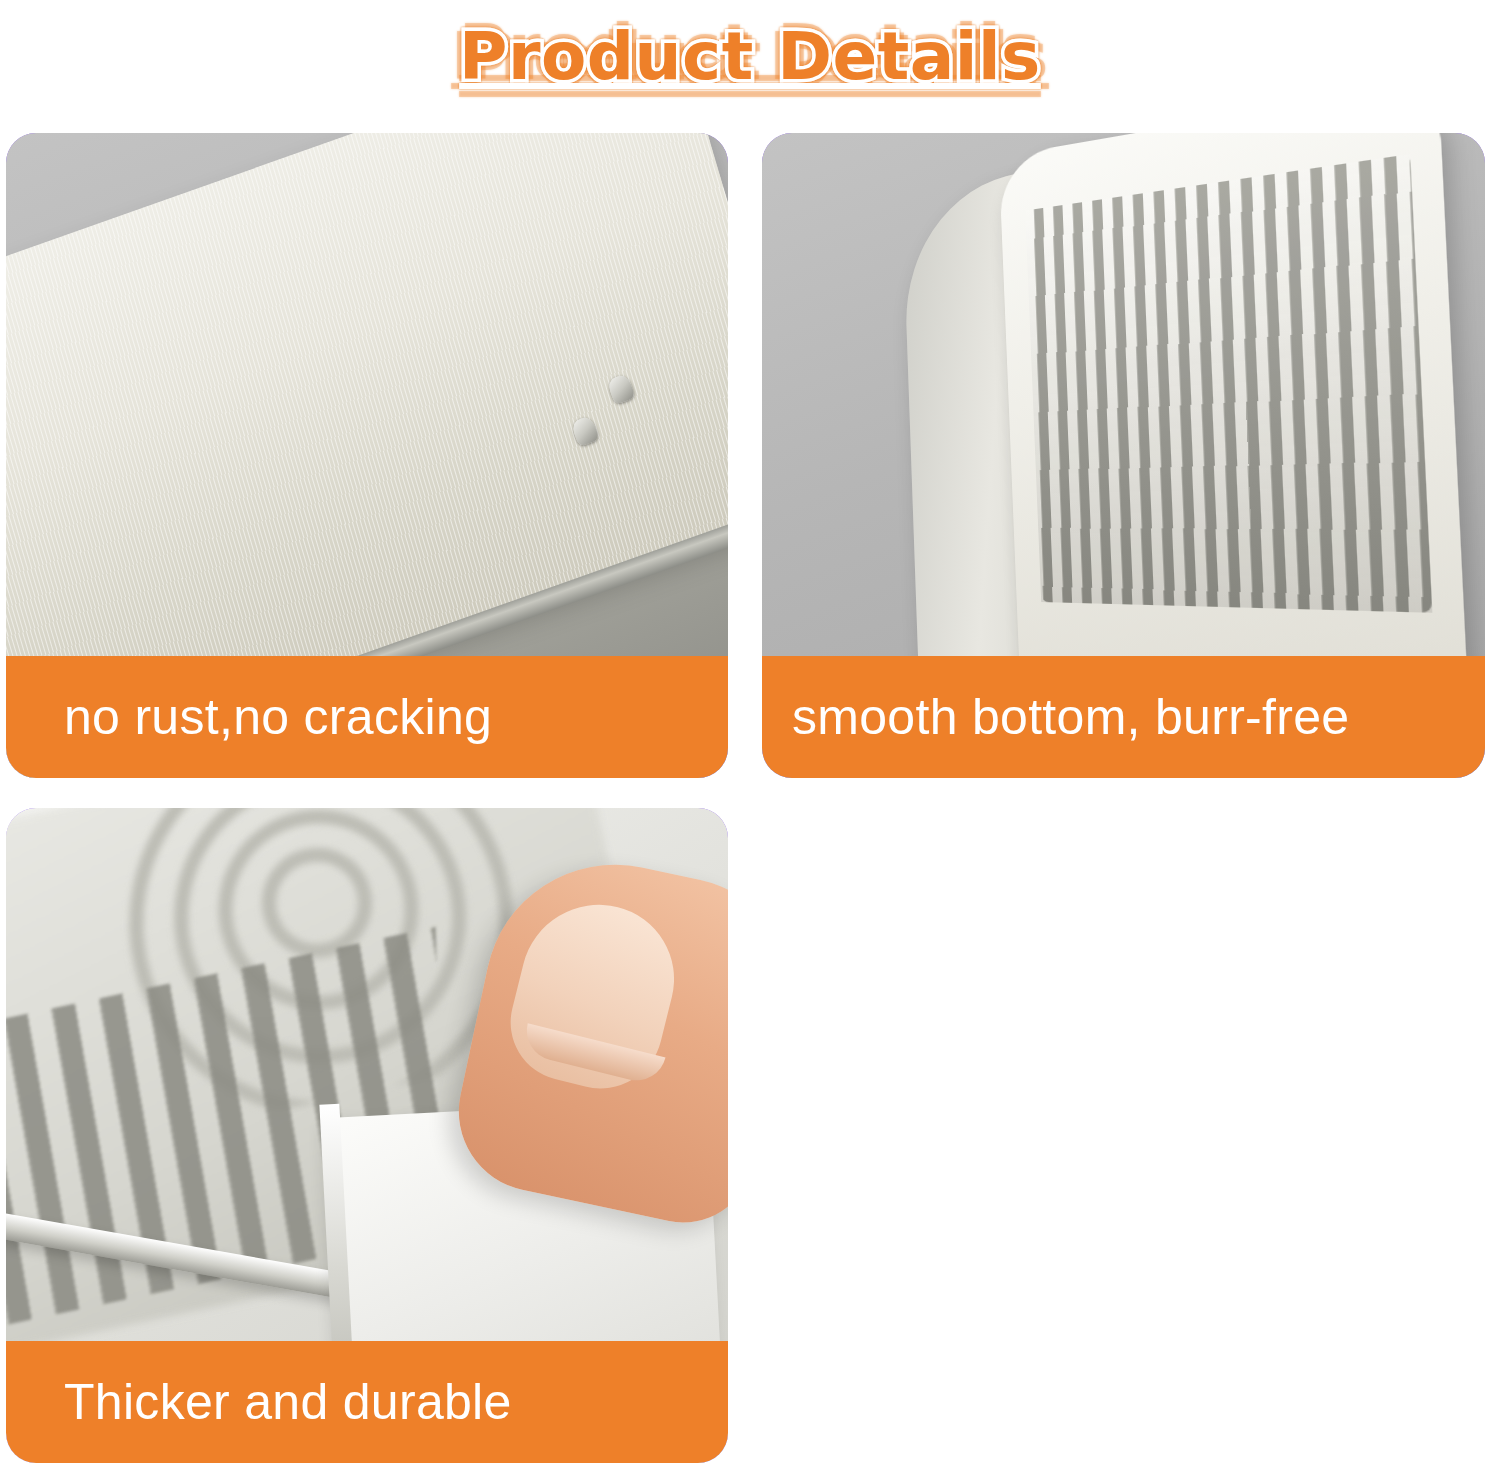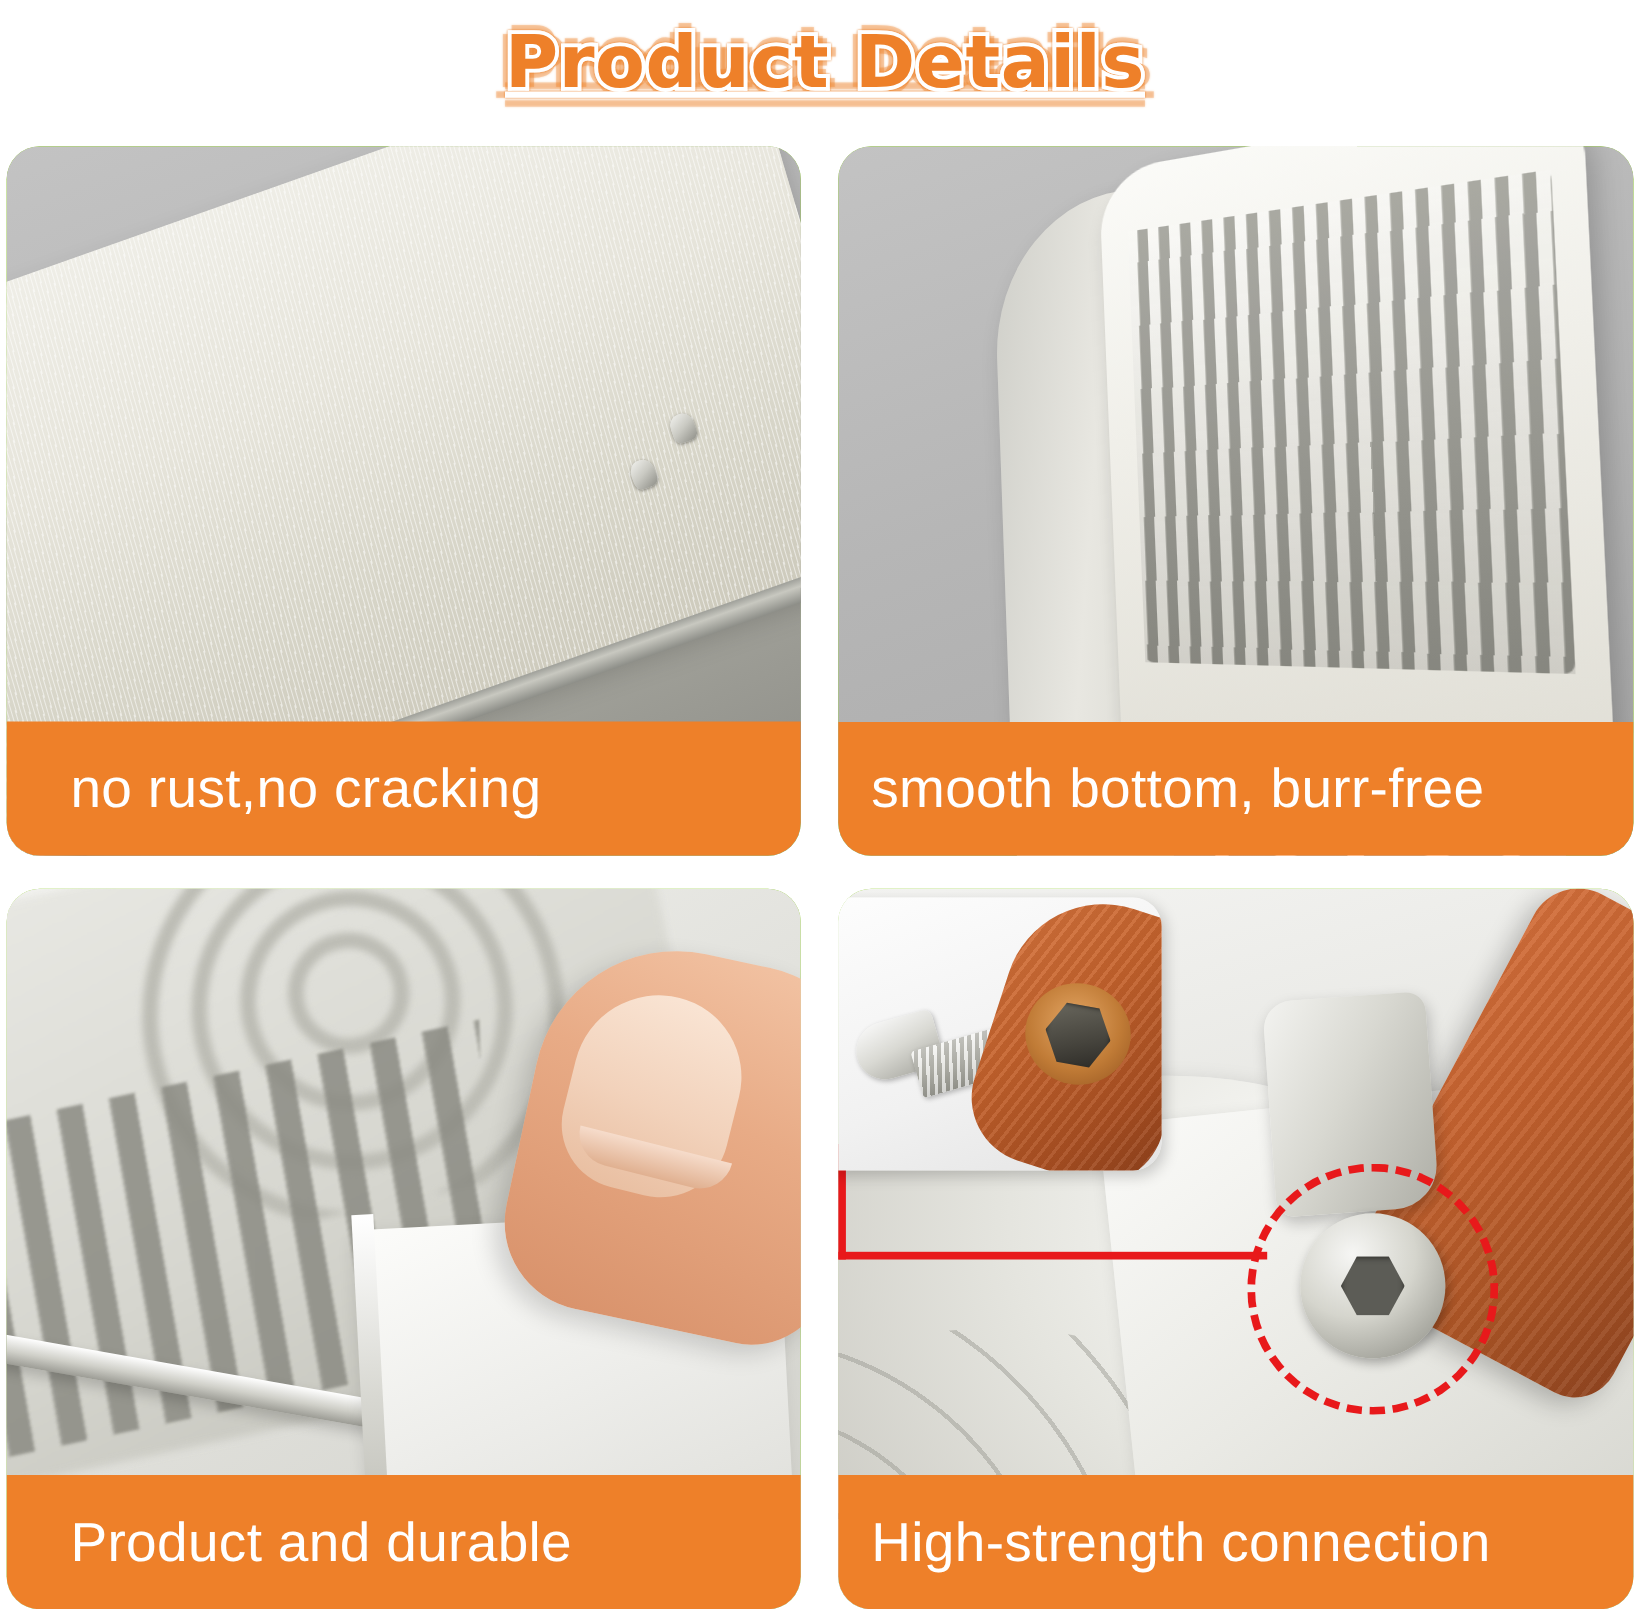--- a/index.html
+++ b/index.html
@@ -55,21 +55,21 @@
     top: 133px;
     left: 0;
     width: 1500px;
     height: 1330px;
   }
 
   .panel {
     position: absolute;
     border-radius: 30px;
     overflow: hidden;
-    background: #84cc16;
+    background: #8b5cf6;
   }
   .panel.tl { left: 6px;   top: 0px;   width: 722px; height: 645px; }
   .panel.tr { left: 762px; top: 0px;   width: 723px; height: 645px; text-align: right; }
   .panel.bl { left: 6px;   top: 675px; width: 722px; height: 655px; }
   .panel.br { left: 762px; top: 675px; width: 723px; height: 655px; }
 
   .photo {
     position: absolute;
     inset: 0;
     overflow: hidden;
@@ -540,41 +540,18 @@
           <div class="p3-arc a1"></div>
         </div>
         <div class="p3-slots"></div>
         <div class="p3-plateedge"></div>
         <div class="p3-sharp"></div>
         <div class="p3-sharp-edge"></div>
         <div class="p3-finger"></div>
         <div class="p3-nail"></div>
         <div class="p3-nailtip"></div>
       </div>
-      <div class="caption pad-l">Product and durable</div>
+      <div class="caption pad-l">Thicker and durable</div>
     </div>
 
-    <div class="panel br">
-      <div class="photo">
-        <div class="p4-bg"></div>
-        <div class="p4-disc"></div>
-        <div class="p4-ribs"></div>
-        <div class="p4-blade"></div>
-        <div class="p4-handle"></div>
-        <div class="p4-ferrule"></div>
-        <div class="p4-bolt"></div>
-        <div class="p4-dashcircle"></div>
-        <div class="p4-callout-h"></div>
-        <div class="p4-callout-v"></div>
-
-        <div class="p4-inset">
-          <div class="ins-screw-head"></div>
-          <div class="ins-screw-shaft"></div>
-          <div class="ins-wood"></div>
-          <div class="ins-socket-ring"></div>
-          <div class="ins-socket-hex"></div>
-        </div>
-      </div>
-      <div class="caption pad-r">High-strength connection</div>
-    </div>
 
   </div>
 </div>
 
 </body></html>

